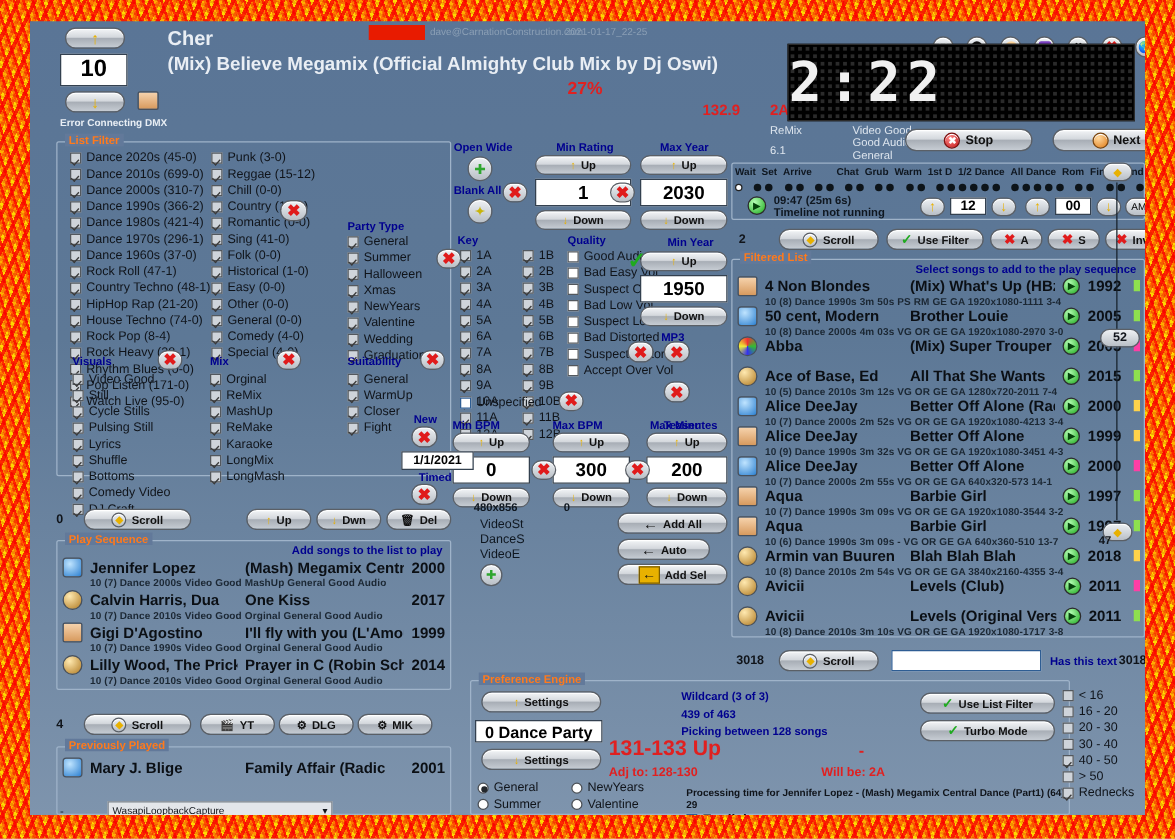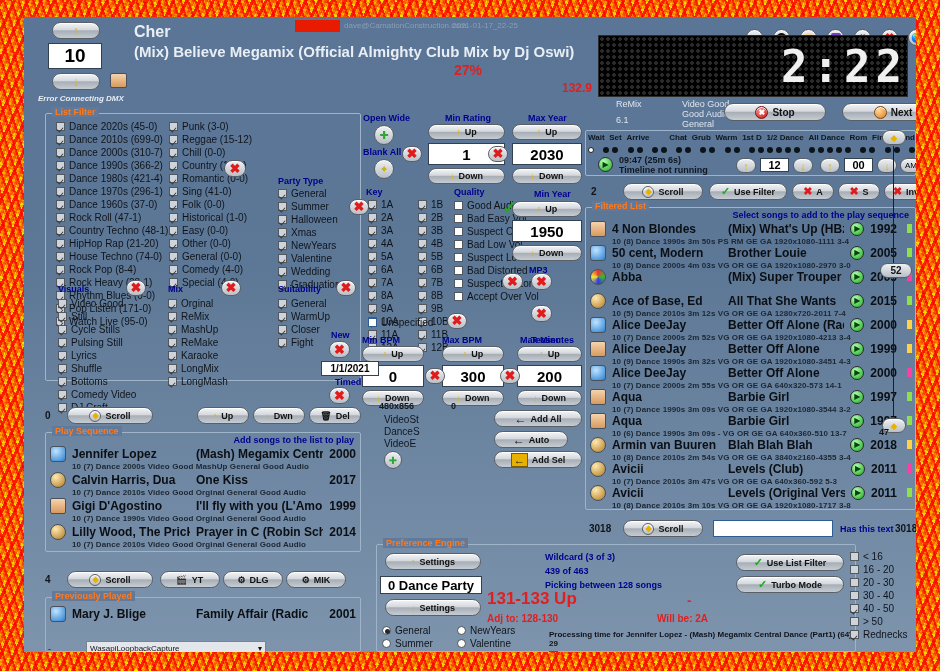--- a/index.html
+++ b/index.html
@@ -99,25 +99,25 @@
   .meta { font-size:8px; color:#1b2733; font-weight:bold; letter-spacing:.1px;}
   .play {
     width:14px;height:14px;border-radius:50%;
     background:radial-gradient(circle at 35% 30%,#b6ffb6,#19a819);
     border:1px solid #2c2c2c; display:flex;align-items:center;justify-content:center;
     color:#05430b; font-size:8px;
   }
   .swatch{ width:5px;height:9px; }
   
   #clock {
-    position:absolute; right:8px; top:18px; width:310px; height:62px;
+    position:absolute; right:8px; top:18px; width:278px; height:62px;
     background:#000; border:1px solid #2c2c2c;
     background-image:radial-gradient(#2a2a2a 38%, transparent 39%);
     background-size:6px 6px;
-    display:flex; align-items:center; justify-content:flex-end;
+    display:flex; align-items:center; justify-content:flex-start;
   }
   #clock .t { font-family:"DejaVu Sans Mono", monospace; font-size:44px;
     color:#f0f0f0; letter-spacing:5px; font-weight:bold; }
   .tlDot{ width:6px;height:6px;border-radius:50%;background:#0d1419;display:inline-block;}
   .tlDot.hollow{ background:#fff; border:1px solid #222; }
 </style>
 </head>
 <body>
 
 <div id="flame"></div>
@@ -134,21 +134,21 @@
     </div>
     <div style="position:absolute;left:86px;top:56px;width:17px;height:15px;border-radius:2px;border:1px solid #47505c;background:linear-gradient(180deg,#f6d3ad,#d79a5e);"></div>
 
     <div style="position:absolute;left:110px;top:6px;font-size:16px;font-weight:bold;color:#e9eef4;">Cher</div>
     <div style="position:absolute;left:110px;top:26px;font-size:15px;font-weight:bold;color:#e9eef4;">(Mix) Believe Megamix (Official Almighty Club Mix by Dj Oswi)</div>
     <div style="position:absolute;left:430px;top:45px;font-size:14px;font-weight:bold;color:#e02020;">27%</div>
 
     <div style="position:absolute;left:271px;top:3px;width:45px;height:12px;background:#e81b00;"></div>
     <div style="position:absolute;left:320px;top:4px;font-size:8px;color:#8b9fb5;">dave@CarnationConstruction.com</div>
     <div style="position:absolute;left:428px;top:4px;font-size:8px;color:#8b9fb5;">2021-01-17_22-25</div>
-    <div style="position:absolute;left:14px;top:77px;font-size:8px;color:#e8eef4;font-weight:bold;font-style:italic;">Error Connecting DMX</div>
+    <div style="position:absolute;left:24px;top:77px;font-size:8px;color:#e8eef4;font-weight:bold;">Error Connecting DMX</div>
   </div>
 
   <div style="position:absolute;left:530px;top:38px;width:362px;height:62px;">
     <div style="position:absolute;left:8px;top:26px;font-size:12px;font-weight:bold;color:#e02020;">132.9</div>
     <div style="position:absolute;left:62px;top:26px;font-size:12px;font-weight:bold;color:#e02020;">2A</div>
     <div style="position:absolute;left:62px;top:44px;font-size:9px;color:#dde5ee;">ReMix</div>
     <div style="position:absolute;left:62px;top:60px;font-size:9px;color:#dde5ee;">6.1</div>
     <div style="position:absolute;left:128px;top:44px;font-size:9px;color:#dde5ee;">Video Good</div>
     <div style="position:absolute;left:128px;top:54px;font-size:9px;color:#dde5ee;">Good Audio</div>
     <div style="position:absolute;left:128px;top:64px;font-size:9px;color:#dde5ee;">General</div>
@@ -1065,21 +1065,20 @@
         </div>
         <div class="row" style="height: 24px;">
           <div class="rowtop">
             <span class="ico ball"></span>
             <span class="a1" style="width:110px;overflow:hidden;white-space:nowrap;">Avicii</span>
             <span class="t1" style="flex:1;overflow:hidden;white-space:nowrap;">Levels (Club)</span>
             <span class="play">▶</span>
             <span class="yr">2011</span>
             <span class="swatch" style="background:#ff3ea5;margin-left:4px;"></span>
           </div>
-          <div class="meta" style="margin-left:22px;margin-top:1px;">10  (7)  Dance 2010s  3m 47s   VG OR GE GA 640x360-592  5-3</div>
         </div>
         <div class="row" style="height: 24px;">
           <div class="rowtop">
             <span class="ico ball"></span>
             <span class="a1" style="width:110px;overflow:hidden;white-space:nowrap;">Avicii</span>
             <span class="t1" style="flex:1;overflow:hidden;white-space:nowrap;">Levels (Original Version</span>
             <span class="play">▶</span>
             <span class="yr">2011</span>
             <span class="swatch" style="background:#8ee04e;margin-left:4px;"></span>
           </div>

